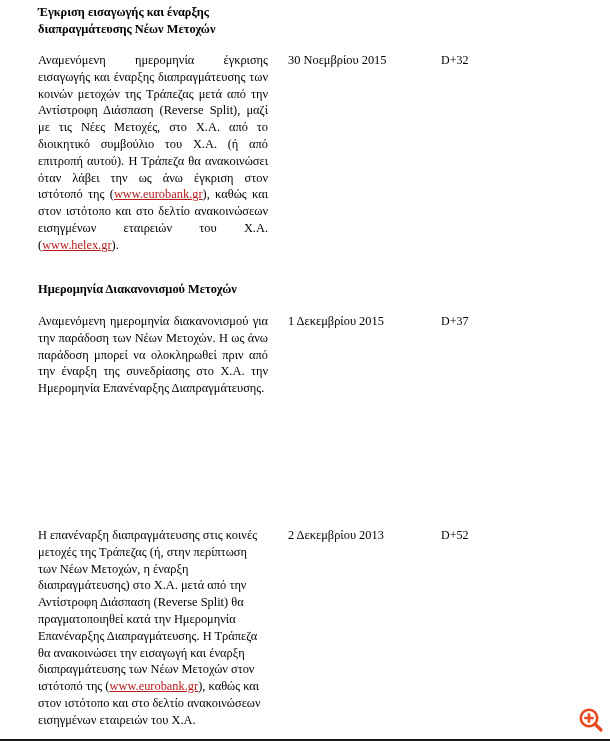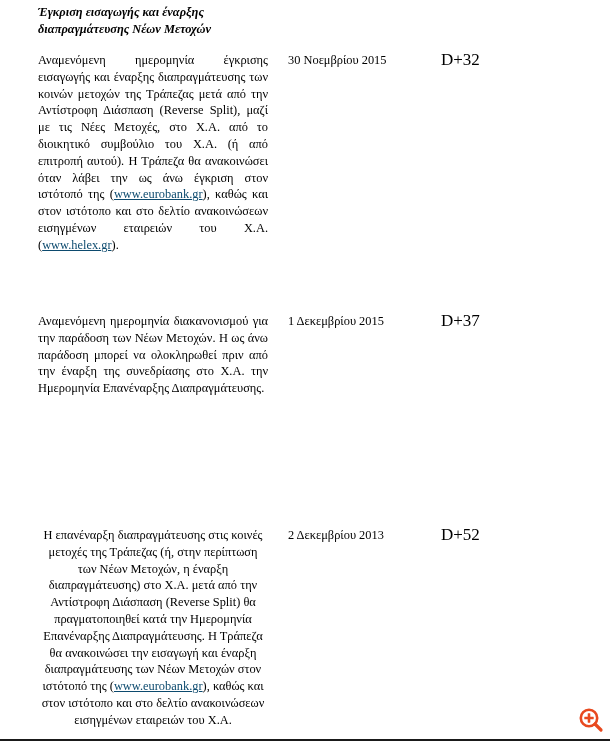--- a/index.html
+++ b/index.html
@@ -36,57 +36,56 @@
     position: absolute;
     left: 38px;
     width: 230px;
     font-size: 12.4px;
     line-height: 16.8px;
     text-align: justify;
     text-justify: inter-word;
     hyphens: none;
   }
   .col-desc.plain {
-    text-align: center;
+    text-align: left;
     font-family: Liberation Serif, serif;
   }
 
   .col-date {
     position: absolute;
     left: 288px;
     width: 150px;
     font-size: 12.4px;
     line-height: 16.8px;
     white-space: nowrap;
   }
 
   .col-code {
     position: absolute;
     left: 441px;
     width: 80px;
-    font-size: 17px;
+    font-size: 12px;
     line-height: 16.8px;
     white-space: nowrap;
   }
 
   
   .heading {
     position: absolute;
     left: 38px;
     width: 240px;
     font-size: 12.4px;
     line-height: 17.4px;
     font-weight: bold;
-    font-style: italic;
     text-align: left;
   }
 
   
   a.doc-link {
-    color: #0c4a6e;
+    color: #b91c1c;
     text-decoration: underline;
   }
 
   
   .zoom-badge {
     position: absolute;
     left: 578px;
     top: 707px;
     width: 26px;
     height: 26px;
@@ -101,20 +100,21 @@
   <div class="heading" style="top:4px;">Έγκριση εισαγωγής και έναρξης διαπραγμάτευσης Νέων Μετοχών</div>
 
   <div class="row" style="top:52px;">
     <div class="col-desc"><span>Αναμενόμενη ημερομηνία έγκρισης εισαγωγής και έναρξης διαπραγμάτευσης των κοινών μετοχών της Τράπεζας μετά από την Αντίστροφη Διάσπαση (Reverse Split), μαζί με τις Νέες Μετοχές, στο Χ.Α. από το διοικητικό συμβούλιο του Χ.Α. (ή από επιτροπή αυτού). Η Τράπεζα θα ανακοινώσει όταν λάβει την ως άνω έγκριση στον ιστότοπό της (</span><a class="doc-link" href="#">www.eurobank.gr</a><span>), καθώς και στον ιστότοπο και στο δελτίο ανακοινώσεων εισηγμένων εταιρειών του Χ.Α. (</span><a class="doc-link" href="#">www.helex.gr</a><span>).</span></div>
 
     <div class="col-date">30 Νοεμβρίου 2015</div>
 
     <div class="col-code">D+32</div>
   </div>
 
+  <div class="heading" style="top:281px;">Ημερομηνία Διακανονισμού Μετοχών</div>
 
   <div class="row" style="top:313px;">
     <div class="col-desc">Αναμενόμενη ημερομηνία διακανονισμού για την παράδοση των Νέων Μετοχών. Η ως άνω παράδοση μπορεί να ολοκληρωθεί πριν από την έναρξη της συνεδρίασης στο Χ.Α. την Ημερομηνία Επανέναρξης Διαπραγμάτευσης.</div>
 
     <div class="col-date">1 Δεκεμβρίου 2015</div>
 
     <div class="col-code">D+37</div>
   </div>
 
 

